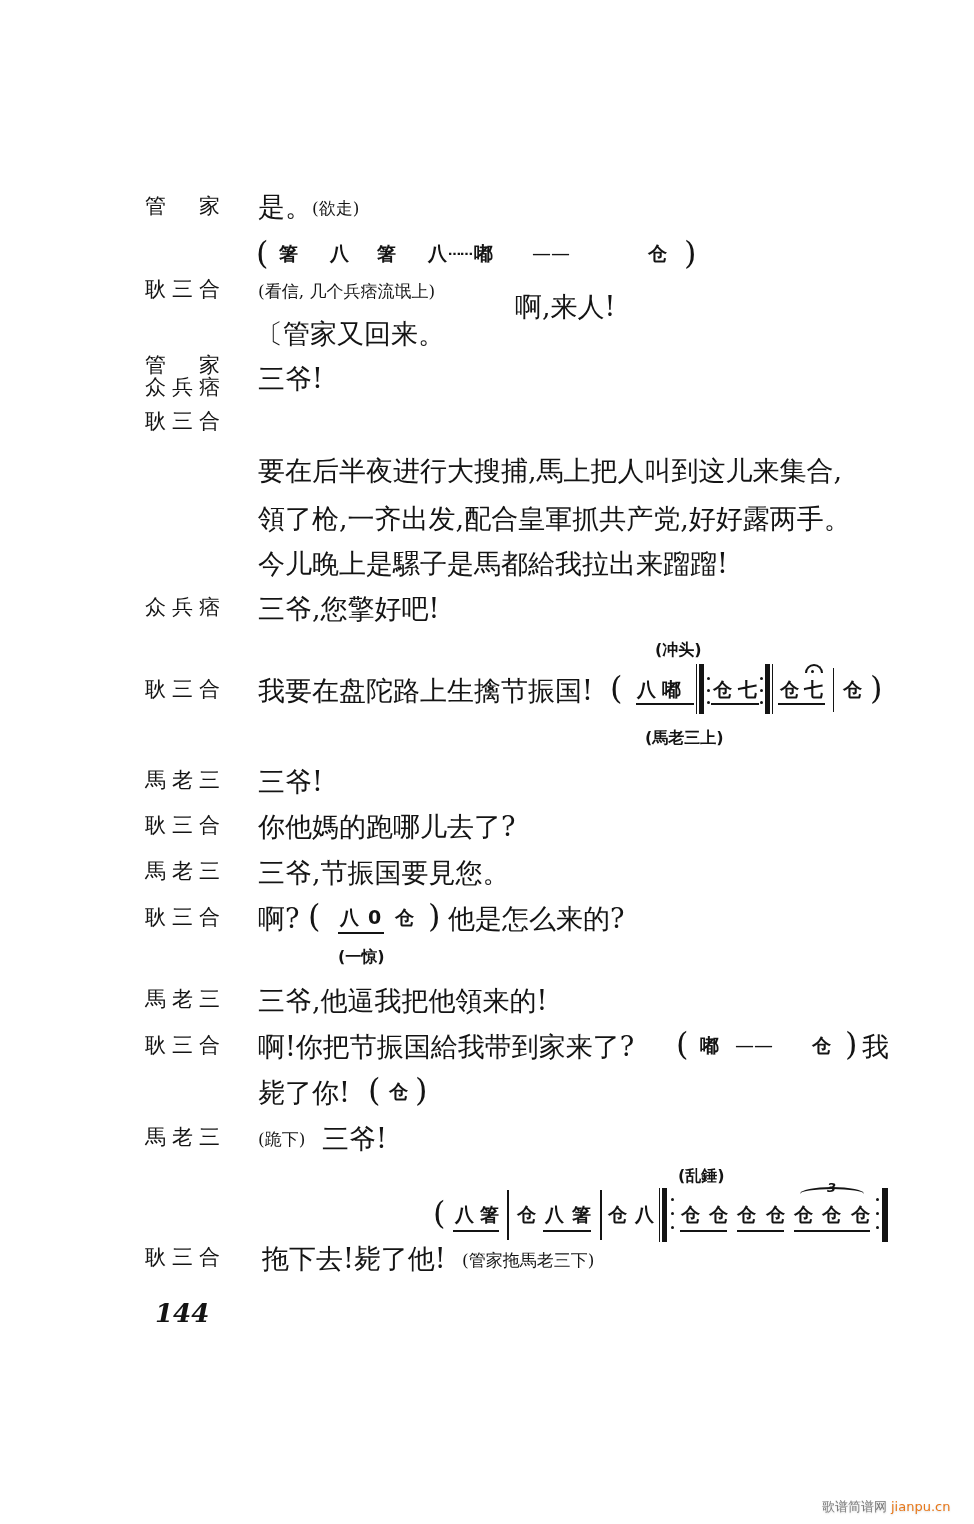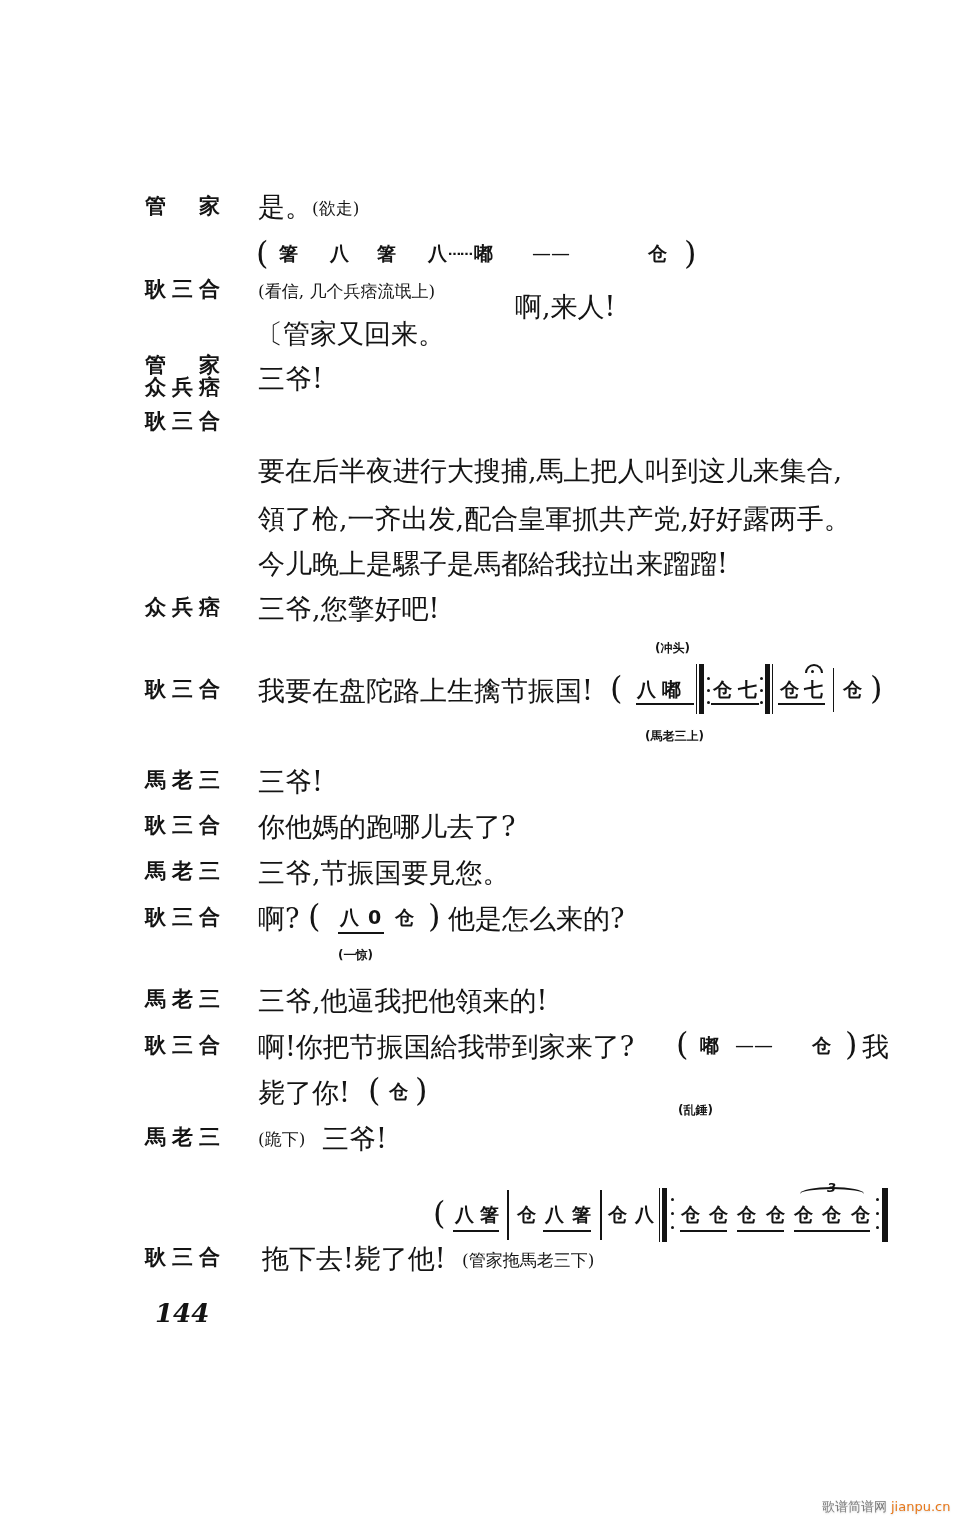--- a/index.html
+++ b/index.html
@@ -1,26 +1,26 @@
 <!DOCTYPE html>
 <html><head>
 <meta charset="utf-8">
 <style>
   html,body{margin:0;padding:0;background:#ffffff;}
   body{width:974px;height:1524px;position:relative;overflow:hidden;color:#141414;}
   .page{position:absolute;left:0;top:0;width:974px;height:1524px;background:#fff;}
-  .spk{position:absolute;left:145px;font-family:"DejaVu Sans",sans-serif;font-weight:bold;font-size:21px;letter-spacing:6px;line-height:1;white-space:nowrap;}
+  .spk{position:absolute;left:145px;font-family:"DejaVu Sans",sans-serif;font-weight:normal;font-size:21px;letter-spacing:6px;line-height:1;white-space:nowrap;}
   .txt{position:absolute;font-family:"DejaVu Serif",serif;font-size:27px;line-height:1;white-space:nowrap;}
   .dir{position:absolute;font-family:"DejaVu Serif",serif;font-size:17px;line-height:1;white-space:nowrap;}
   .pc{position:absolute;font-family:"DejaVu Sans",sans-serif;font-weight:bold;font-size:19px;line-height:1;white-space:nowrap;}
   .paren{position:absolute;font-family:"DejaVu Serif",serif;font-size:32px;line-height:1;}
   .ul{position:absolute;height:2px;background:#141414;}
   .bar{position:absolute;background:#141414;}
   .dot{position:absolute;width:3px;height:3px;background:#141414;border-radius:50%;}
-  .lbl{position:absolute;font-family:"DejaVu Sans",sans-serif;font-weight:bold;font-size:12px;line-height:1;white-space:nowrap;text-align:right;}
+  .lbl{position:absolute;font-family:"DejaVu Sans",sans-serif;font-weight:bold;font-size:16px;line-height:1;white-space:nowrap;text-align:right;}
   .pagenum{position:absolute;left:155px;top:1300px;font-family:"DejaVu Serif",serif;font-weight:bold;font-style:italic;font-size:26px;line-height:1;}
   .wm{position:absolute;left:822px;top:1500px;font-size:13px;line-height:1;white-space:nowrap;text-shadow:0 1px 2px rgba(0,0,0,0.15);}
   .wm-cn{font-family:Liberation Serif, serif;color:#7a7a7a;}
   .wm-en{font-family:"DejaVu Sans",sans-serif;color:#e8781a;margin-left:4px;}
   .arc{position:absolute;border-top:2px solid #141414;border-radius:50% 50% 0 0;}
   .fermata{position:absolute;width:14px;height:7px;border-top:2px solid #141414;border-left:2px solid #141414;border-right:2px solid #141414;border-radius:10px 10px 0 0;}
 </style>
 </head>
 <body>
 
@@ -120,21 +120,21 @@
   <div class="txt" style="left:862px;top:1033px">我</div>
   <div class="txt" style="left:258px;top:1079px">毙了你!</div>
   <div class="paren" style="left:368px;top:1074px">(</div>
   <div class="pc" style="left:389px;top:1082px">仓</div>
   <div class="paren" style="left:415px;top:1074px">)</div>
 
   <div class="spk" style="top:1127px">馬老三</div>
   <div class="dir" style="left:258px;top:1131px">(跪下)</div>
   <div class="txt" style="left:322px;top:1125px">三爷!</div>
 
-  <div class="lbl" style="left:678px;top:1104px">(乱錘)</div>
+  <div class="lbl" style="left:678px;top:1168px">(乱錘)</div>
   <div class="paren" style="left:433px;top:1197px">(</div>
   <div class="pc" style="left:455px;top:1205px">八</div>
   <div class="pc" style="left:480px;top:1205px">箸</div>
   <div class="ul" style="left:453px;top:1230px;width:46px"></div>
   <div class="bar" style="left:507px;top:1190px;width:2px;height:50px"></div>
   <div class="pc" style="left:517px;top:1205px">仓</div>
   <div class="pc" style="left:545px;top:1205px">八</div>
   <div class="pc" style="left:572px;top:1205px">箸</div>
   <div class="ul" style="left:543px;top:1230px;width:48px"></div>
   <div class="bar" style="left:600px;top:1190px;width:2px;height:50px"></div>

